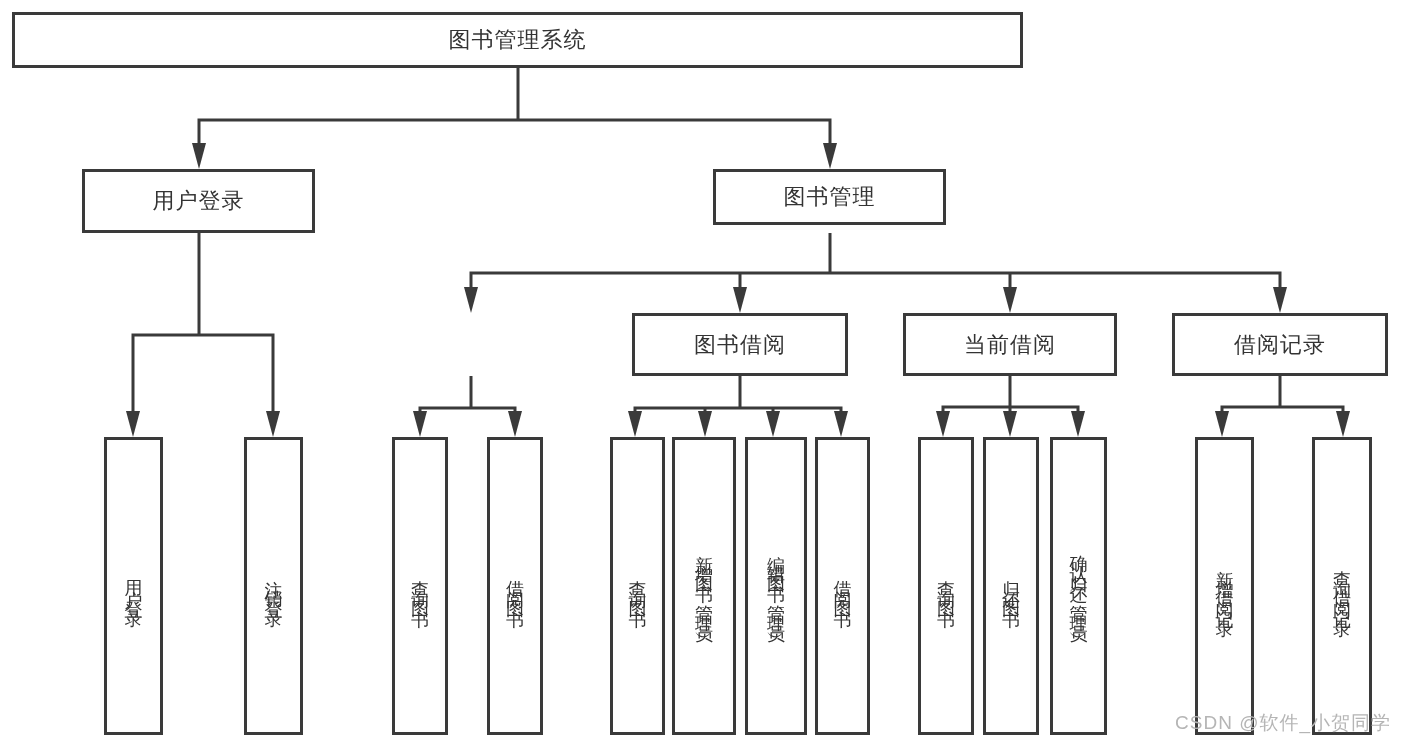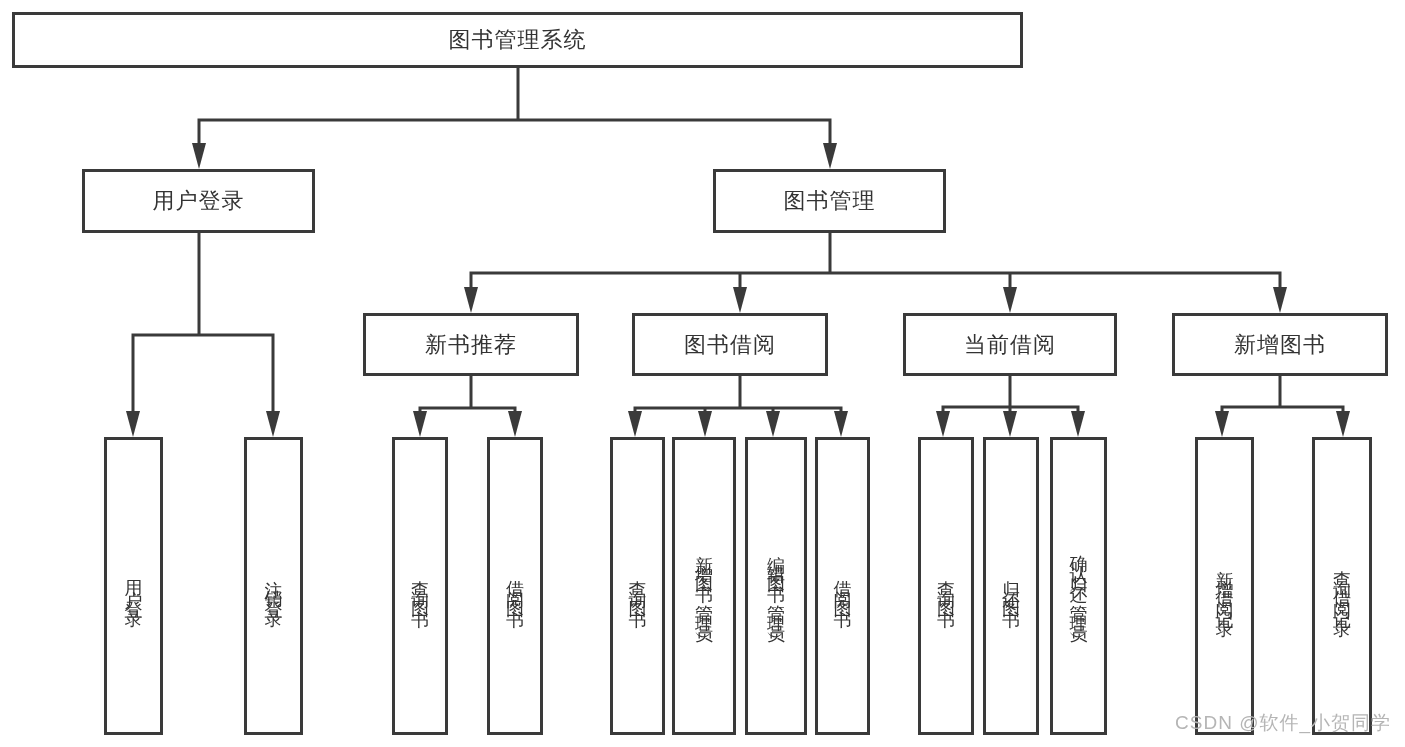--- a/index.html
+++ b/index.html
@@ -88,26 +88,25 @@
     <polygon points="1071,411 1085,411 1078,437"></polygon>
 
     <path d="M1280 376 V408.5 M1220.5 407 H1344.5 M1222 407 V415 M1343 407 V415"></path>
     <polygon points="1215,411 1229,411 1222,437"></polygon>
     <polygon points="1336,411 1350,411 1343,437"></polygon>
   </svg>
 
   <div class="node" style="left:12px;top:12px;width:1011px;height:56px;">图书管理系统</div>
 
   <div class="node" style="left:82px;top:169px;width:233px;height:64px;">用户登录</div>
-  <div class="node" style="left:713px;top:169px;width:233px;height:64px;">图书管理</div>
+  <div class="node" style="left:713px;top:169px;width:233px;height:56px;">图书管理</div>
 
-  <div class="node" style="left:363px;top:313px;width:216px;height:63px;">新书推荐</div>
-  <div class="node" style="left:632px;top:313px;width:196px;height:63px;">图书借阅</div>
+  <div class="node" style="left:632px;top:313px;width:216px;height:63px;">图书借阅</div>
   <div class="node" style="left:903px;top:313px;width:214px;height:63px;">当前借阅</div>
-  <div class="node" style="left:1172px;top:313px;width:216px;height:63px;">新增图书</div>
+  <div class="node" style="left:1172px;top:313px;width:216px;height:63px;">借阅记录</div>
 
   <div class="node vertical" style="left:104px;top:437px;width:59px;height:298px;">用户登录</div>
   <div class="node vertical" style="left:244px;top:437px;width:59px;height:298px;">注销登录</div>
 
   <div class="node vertical" style="left:392px;top:437px;width:56px;height:298px;">查询图书</div>
   <div class="node vertical" style="left:487px;top:437px;width:56px;height:298px;">借阅图书</div>
 
   <div class="node vertical" style="left:610px;top:437px;width:55px;height:298px;">查询图书</div>
   <div class="node vertical" style="left:672px;top:437px;width:64px;height:298px;">新增图书（管理员）</div>
   <div class="node vertical" style="left:745px;top:437px;width:62px;height:298px;">编辑图书（管理员）</div>

